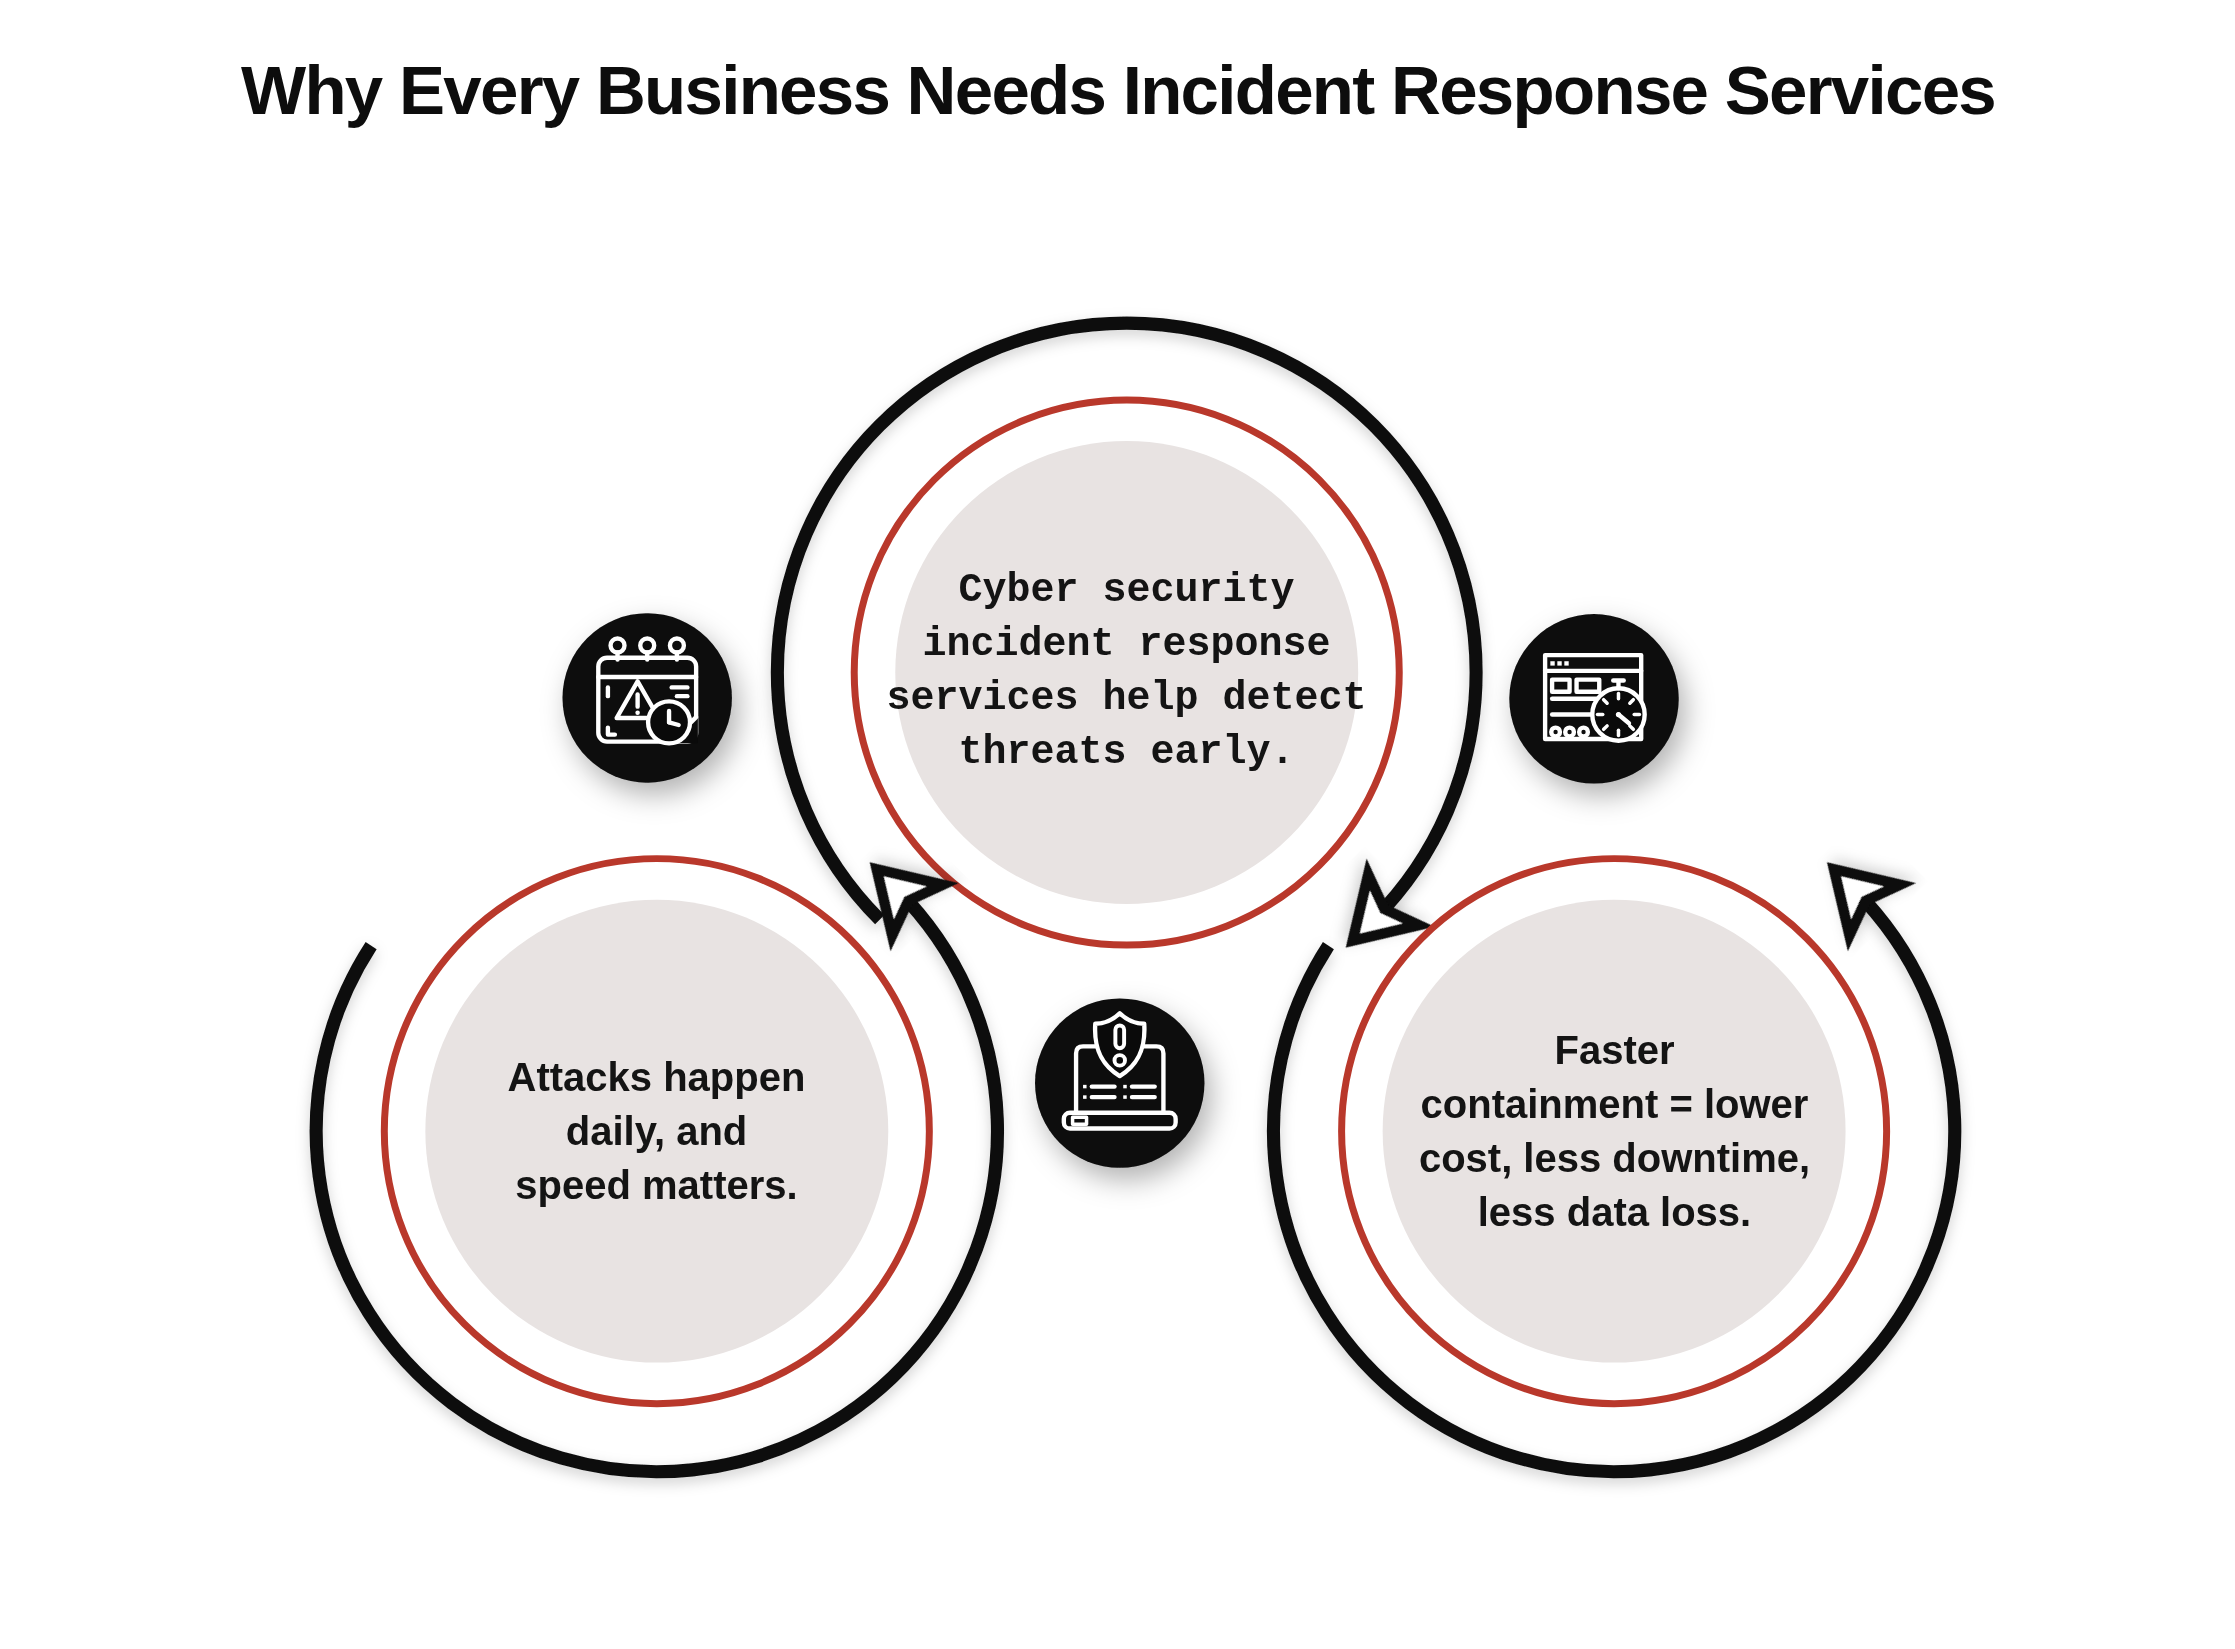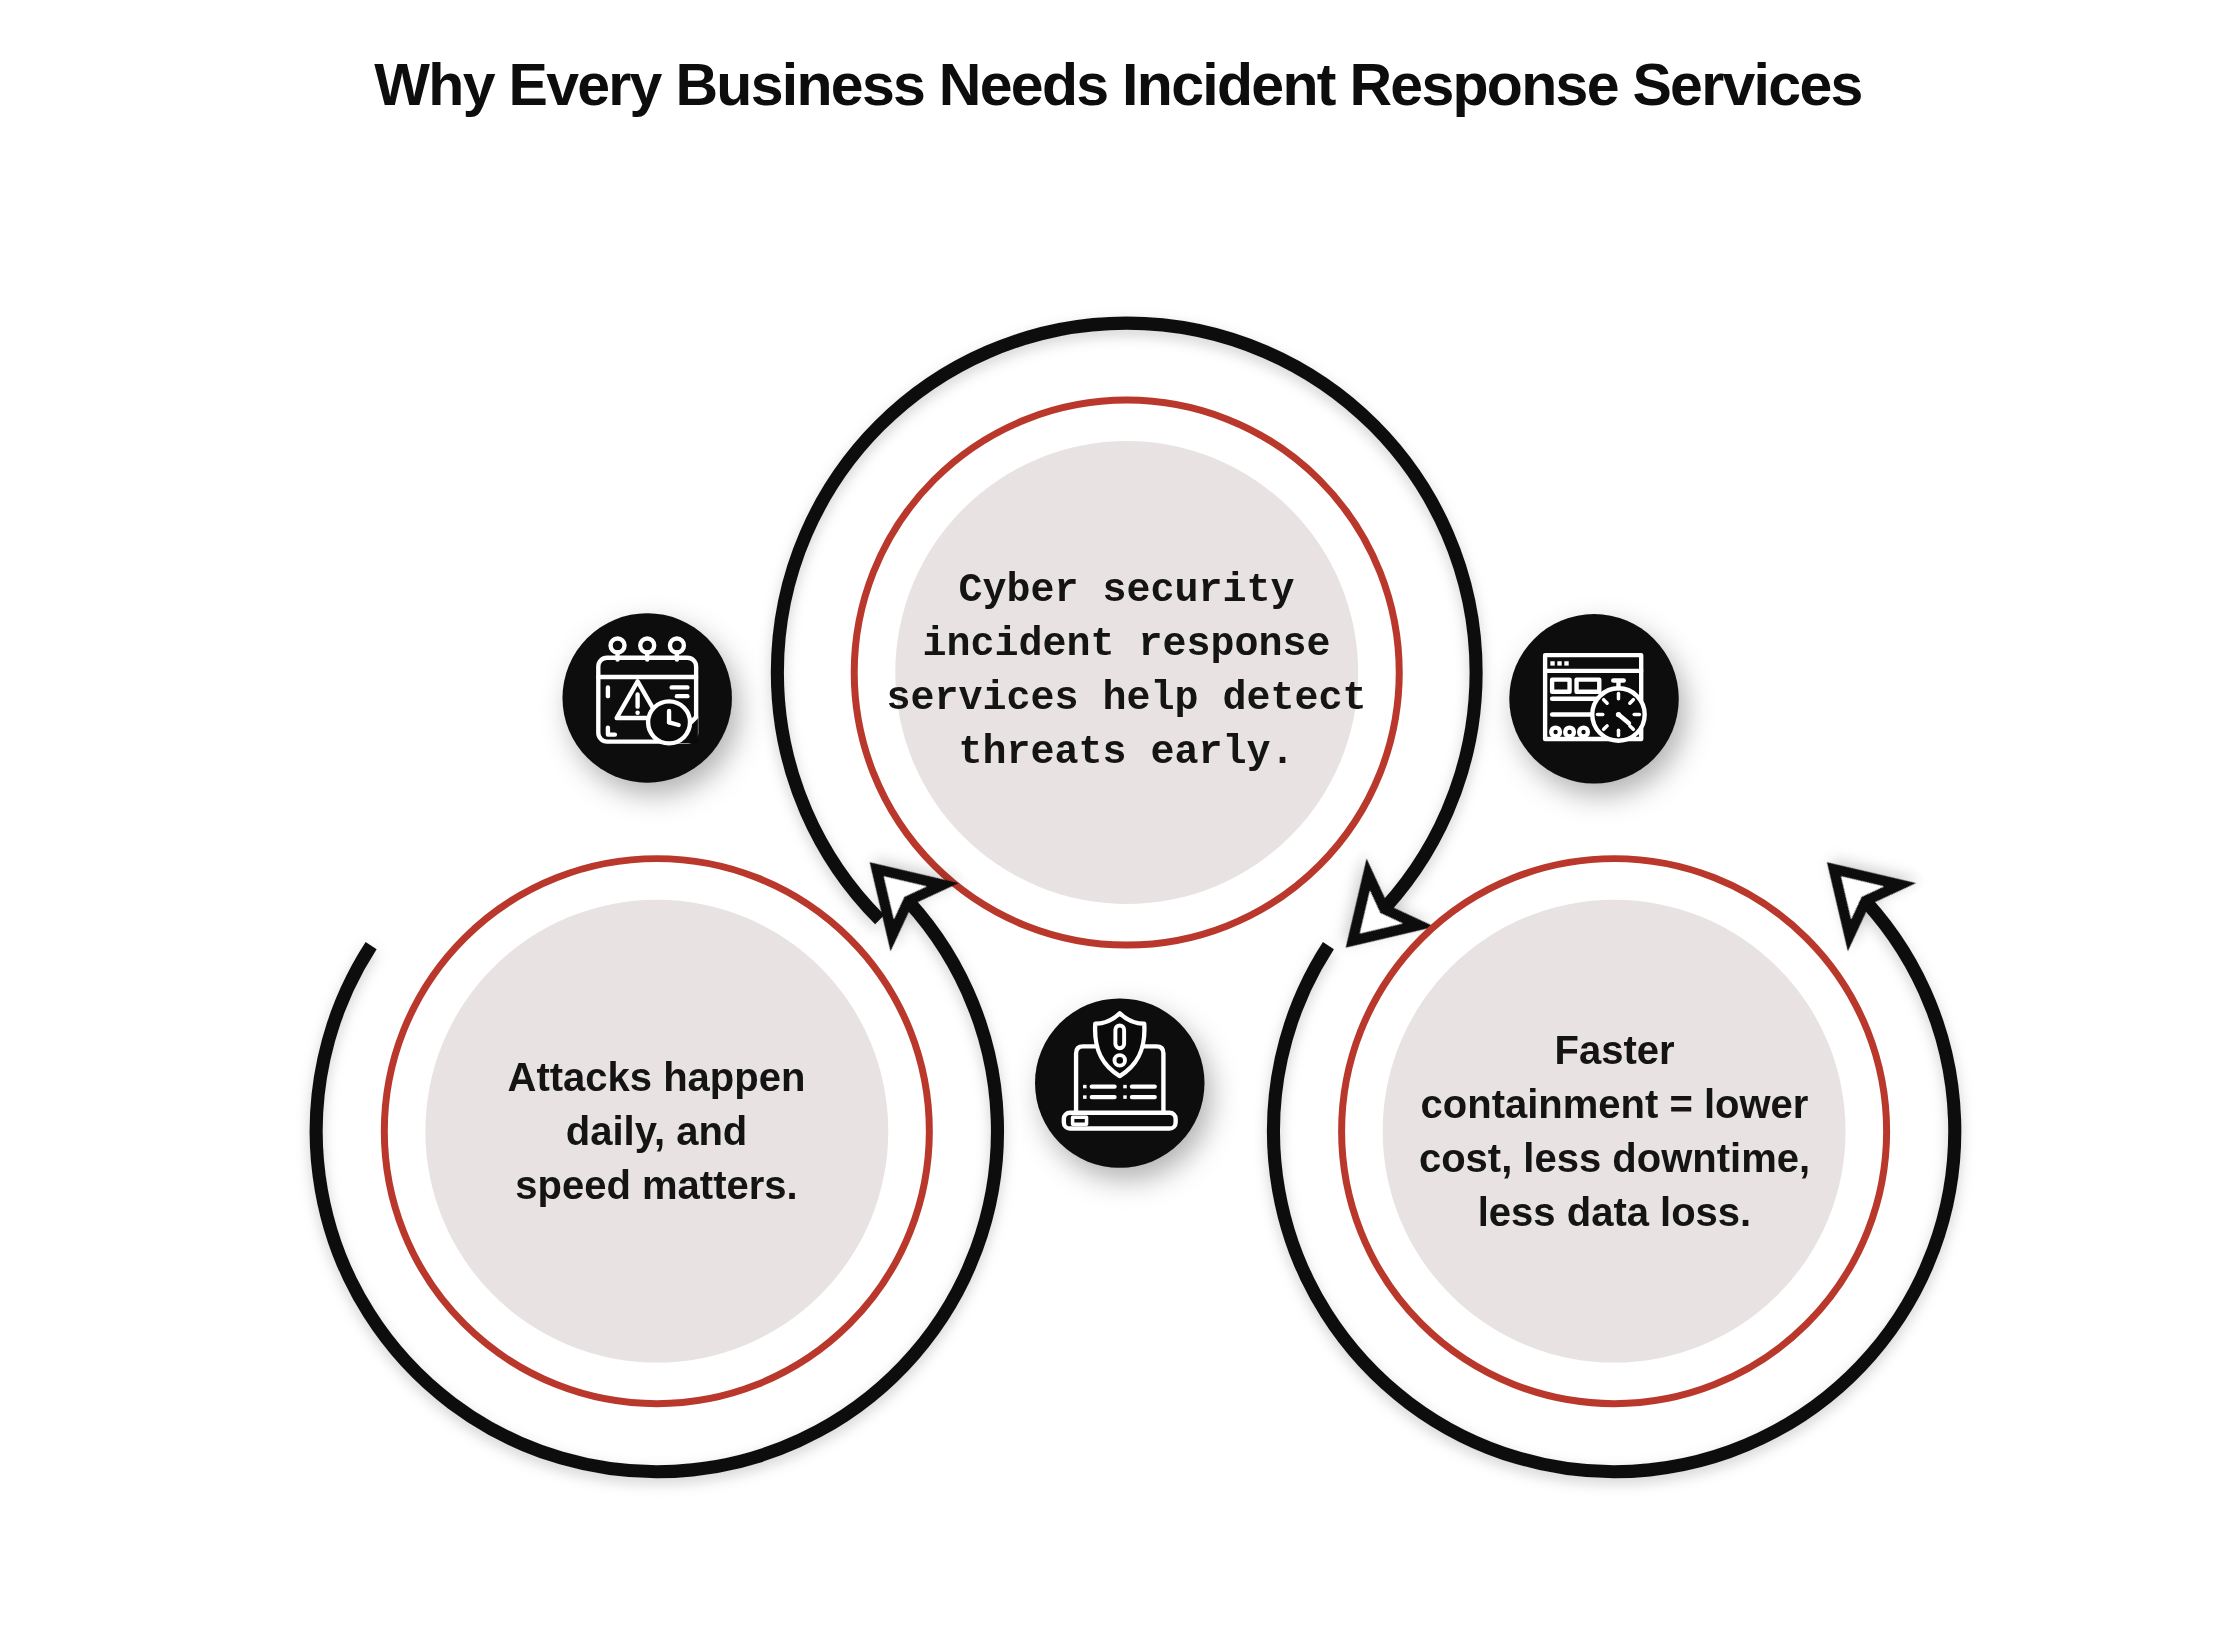--- a/index.html
+++ b/index.html
@@ -7,21 +7,21 @@
     position:relative;
     width:2236px;height:1650px;
     background:#ffffff;
     font-family:"Liberation Sans", sans-serif;
     overflow:hidden;
   }
   .title{
     position:absolute;
     left:0;right:0;top:51px;
     text-align:center;
-    font-size:59px;
+    font-size:69px;
     font-weight:bold;
     letter-spacing:-1.7px;
     color:#0d0d0d;
   }
   .diagram-svg{position:absolute;left:0;top:0;}
   .circle-text{
     position:absolute;
     width:559px;height:384px;
     display:flex;align-items:center;justify-content:center;
     text-align:center;

